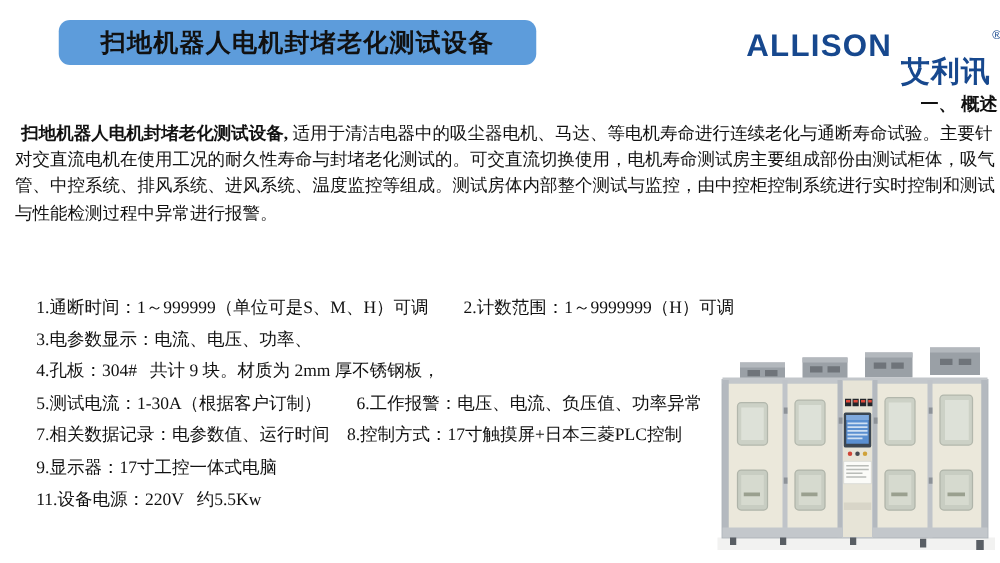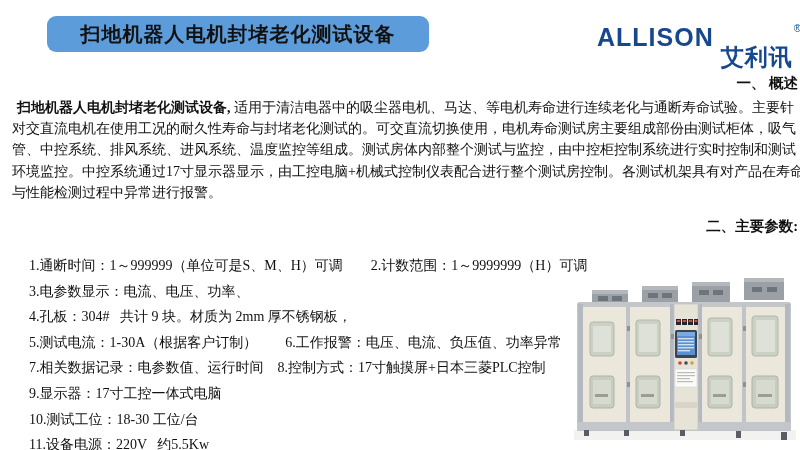--- a/index.html
+++ b/index.html
@@ -63,35 +63,32 @@
     <span class="brand-cn" style="color: rgb(23, 72, 142);">艾利讯</span>
     <span class="brand-reg" style="color: rgb(23, 72, 142);">®</span>
   </div>
 
   <div class="overview">
     <div class="section-heading">一、 概述</div>
     <div class="para">
       <div class="pline first"><span class="lead">扫地机器人电机封堵老化测试设备,</span><span> 适用于清洁电器中的吸尘器电机、马达、等电机寿命进行连续老化与通断寿命试验。主要针</span></div>
       <div class="pline">对交直流电机在使用工况的耐久性寿命与封堵老化测试的。可交直流切换使用，电机寿命测试房主要组成部份由测试柜体，吸气</div>
       <div class="pline">管、中控系统、排风系统、进风系统、温度监控等组成。测试房体内部整个测试与监控，由中控柜控制系统进行实时控制和测试</div>
-      <div class="pline">环境监控。中控系统通过17寸显示器显示，由工控电脑+机械式控制仪表配合进行整个测试房控制。各测试机架具有对产品在寿命</div>
       <div class="pline">与性能检测过程中异常进行报警。</div>
     </div>
   </div>
 
   <div class="params">
-    <div class="section-heading">二、主要参数:</div>
     <div class="param-items">
       <div class="param-line">1.通断时间：1～999999（单位可是S、M、H）可调        2.计数范围：1～9999999（H）可调</div>
       <div class="param-line">3.电参数显示：电流、电压、功率、</div>
       <div class="param-line">4.孔板：304#   共计 9 块。材质为 2mm 厚不锈钢板，</div>
       <div class="param-line">5.测试电流：1-30A（根据客户订制）        6.工作报警：电压、电流、负压值、功率异常</div>
       <div class="param-line">7.相关数据记录：电参数值、运行时间    8.控制方式：17寸触摸屏+日本三菱PLC控制</div>
       <div class="param-line">9.显示器：17寸工控一体式电脑</div>
-      <div class="param-line">10.测试工位：18-30 工位/台</div>
       <div class="param-line">11.设备电源：220V   约5.5Kw</div>
     </div>
   </div>
 
   <svg class="equipment" viewBox="0 0 232 186" aria-hidden="true">
 
     <rect x="6" y="166" width="222" height="10" fill="#f2f2f1"></rect>
 
     <g>
       <g transform="translate(24,26)">

